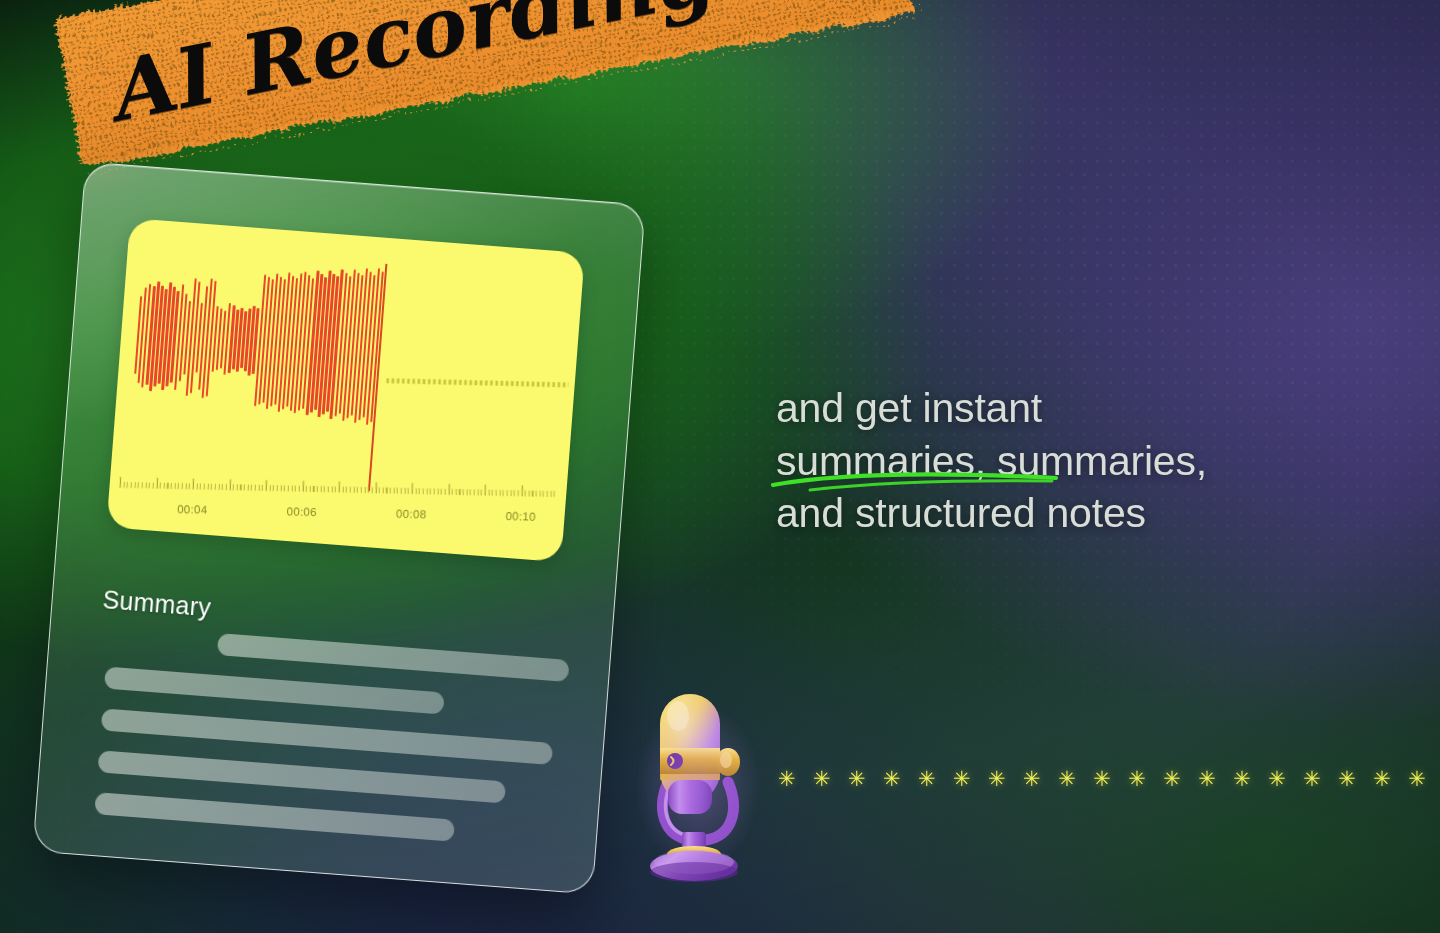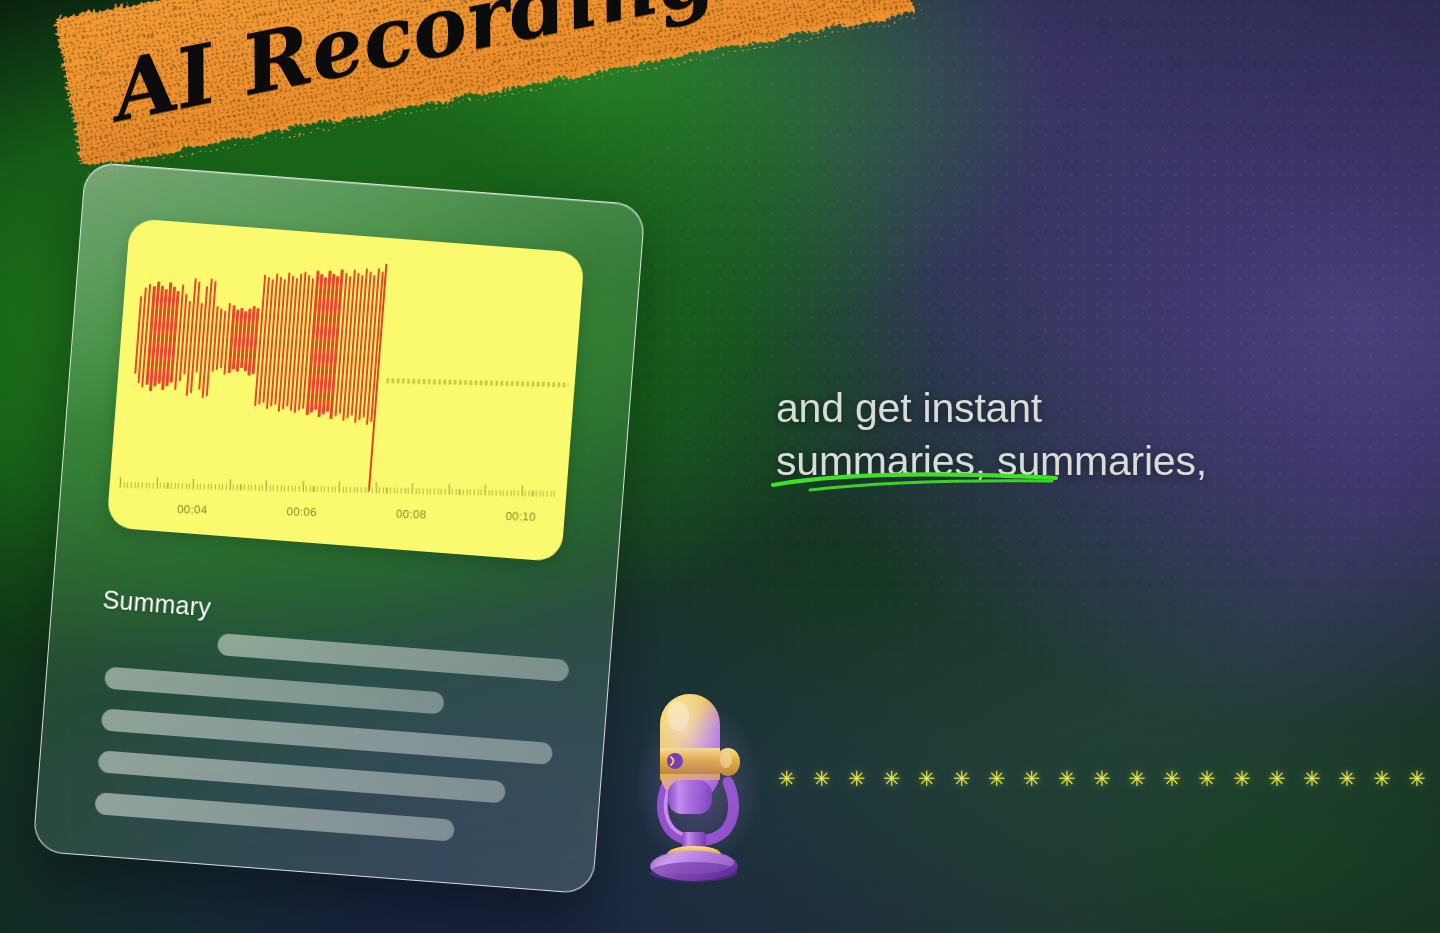--- a/index.html
+++ b/index.html
@@ -443,21 +443,21 @@
   <div id="copy">
     <br>
     <span>and get instant</span><br>
     <span class="hl">
       <span>summaries,</span>
       <svg id="underline-svg" viewBox="0 0 290 26">
         <path d="M3 17 C70 5, 168 4, 286 10" fill="none" stroke="#3fe025" stroke-width="4.2" stroke-linecap="round"></path>
         <path d="M40 22 C110 14, 200 12, 282 13" fill="none" stroke="#3fe025" stroke-width="3" stroke-linecap="round" opacity=".92"></path>
       </svg>
     </span><span> summaries,</span><br>
-    <br>
+    <span>and structured notes</span><br>
   </div>
 
   <div id="star-divider">
       <span class="star" style="color: rgb(242, 239, 82);">✳</span>
       <span class="star" style="color: rgb(242, 239, 82);">✳</span>
       <span class="star" style="color: rgb(242, 239, 82);">✳</span>
       <span class="star" style="color: rgb(242, 239, 82);">✳</span>
       <span class="star" style="color: rgb(242, 239, 82);">✳</span>
       <span class="star" style="color: rgb(242, 239, 82);">✳</span>
       <span class="star" style="color: rgb(242, 239, 82);">✳</span>

